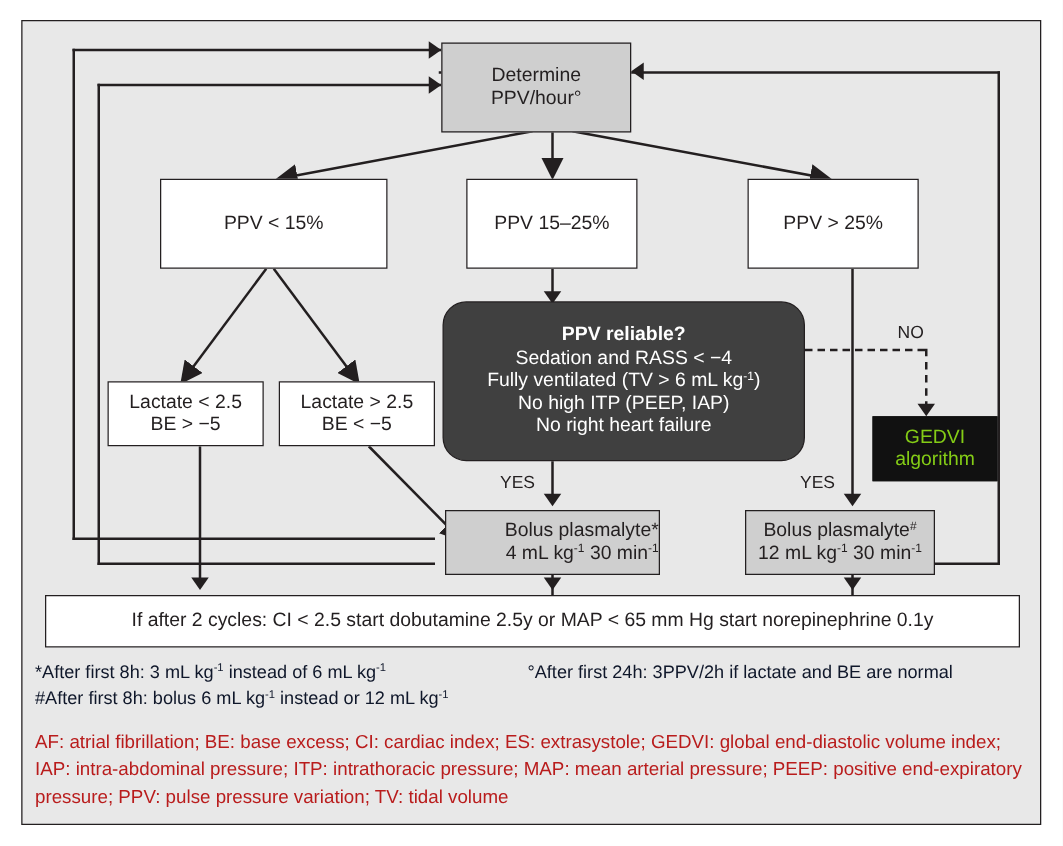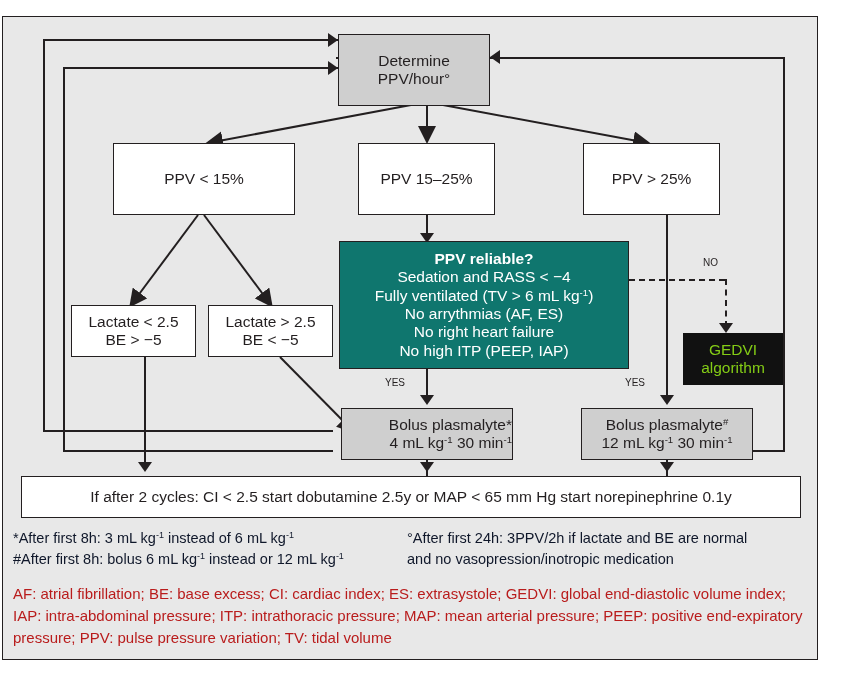--- a/index.html
+++ b/index.html
@@ -1,39 +1,39 @@
 <!DOCTYPE html>
 <html><head>
 <meta charset="utf-8">
 <style>
   html,body{margin:0;padding:0;background:#fff;}
   body{font-family:"Liberation Sans",sans-serif;}
   #root{position:relative;width:850px;height:677px;background:#ffffff;overflow:hidden;}
-  #frame{position:absolute;left:2px;top:16px;width:816px;height:644px;background:#e8e8e8;border:1.5px solid #231f20;box-sizing:border-box;padding-left:38px;}
+  #frame{position:absolute;left:17px;top:16px;width:816px;height:644px;background:#e8e8e8;border:1.5px solid #231f20;box-sizing:border-box;padding-left:38px;}
 
   .box{position:absolute;box-sizing:border-box;border:1.8px solid #231f20;display:flex;flex-direction:column;
        align-items:center;justify-content:center;text-align:center;line-height:1.18;color:#231f20;}
   .white{background:#ffffff;}
   .lgray{background:#cfcfcf;}
-  .dgray{background:#0f766e;color:#ffffff;}
+  .dgray{background:#404040;color:#ffffff;border-radius:19px;}
   .black{background:#111111;color:#84cc16;border-color:#111111;}
 
   .t15{font-size:15.5px;}
   .bold{font-weight:bold;}
   sup{font-size:.62em;vertical-align:.55em;line-height:0;}
 
   .line{position:absolute;background:#231f20;}
   .h{height:1.8px;}
   .v{width:1.8px;}
 
   .arr{position:absolute;width:0;height:0;}
   .arr-d{border-left:7px solid transparent;border-right:7px solid transparent;border-top:10px solid #231f20;}
   .arr-r{border-top:7px solid transparent;border-bottom:7px solid transparent;border-left:10px solid #231f20;}
 
-  .lbl{position:absolute;font-size:10px;color:#231f20;white-space:nowrap;}
+  .lbl{position:absolute;font-size:14px;color:#231f20;white-space:nowrap;}
 
   .dash-h{position:absolute;height:0;border-top:2px dashed #231f20;}
   .dash-v{position:absolute;width:0;border-left:2px dashed #231f20;}
 
   .foot{position:absolute;font-size:14.5px;color:#0f172a;white-space:nowrap;line-height:1.35;}
   .legend{position:absolute;font-size:15px;color:#b91c1c;line-height:1.45;}
   svg.diag{position:absolute;left:0;top:0;width:816px;height:644px;overflow:visible;pointer-events:none;}
 </style>
 </head>
 <body>
@@ -123,56 +123,54 @@
 
     <div class="box white t15" style="left:205px;top:288px;width:125px;height:52px;">
       <span>Lactate &gt; 2.5</span>
       <span>BE &lt; −5</span>
     </div>
 
     <div class="box dgray t15" style="left:336px;top:224px;width:290px;height:128px;">
       <span class="bold">PPV reliable?</span>
       <span>Sedation and RASS &lt; −4</span>
       <span><span>Fully ventilated (TV &gt; 6 mL kg</span><sup>-1</sup><span>)</span></span>
-      <span>No arrythmias (AF, ES)</span>
+      <span>No high ITP (PEEP, IAP)</span>
       <span>No right heart failure</span>
-      <span>No high ITP (PEEP, IAP)</span>
     </div>
 
     <div class="box black t15" style="left:680px;top:316px;width:100px;height:52px;">
       <span>GEDVI</span>
       <span>algorithm</span>
     </div>
 
     <div class="box lgray t15" style="left:338px;top:391px;width:172px;height:52px;align-items:flex-end;">
       <span>Bolus plasmalyte*</span>
       <span><span>4 mL kg</span><sup>-1</sup><span> 30 min</span><sup>-1</sup></span>
     </div>
 
-    <div class="box lgray t15" style="left:578px;top:391px;width:172px;height:52px;">
+    <div class="box lgray t15" style="left:578px;top:391px;width:152px;height:52px;">
       <span><span>Bolus plasmalyte</span><sup>#</sup></span>
       <span><span>12 mL kg</span><sup>-1</sup><span> 30 min</span><sup>-1</sup></span>
     </div>
 
     <div class="box white t15" style="left:18px;top:459px;width:780px;height:42px;">
       <span>If after 2 cycles: CI &lt; 2.5 start dobutamine 2.5y or MAP &lt; 65 mm Hg start norepinephrine 0.1y</span>
     </div>
 
     <div class="lbl" style="left:382px;top:360px;">YES</div>
     <div class="lbl" style="left:622px;top:360px;">YES</div>
     <div class="lbl" style="left:700px;top:240px;">NO</div>
 
     <div class="foot" style="left:10px;top:512px;">
       <span>*After first 8h: 3 mL kg</span><sup>-1</sup><span> instead of 6 mL kg</span><sup>-1</sup>
     </div>
     <div class="foot" style="left:10px;top:533px;">
       <span>#After first 8h: bolus 6 mL kg</span><sup>-1</sup><span> instead or 12 mL kg</span><sup>-1</sup>
     </div>
     <div class="foot" style="left:404px;top:512px;">°After first 24h: 3PPV/2h if lactate and BE are normal</div>
-    <div class="foot" style="left:404px;top:533px;">and no vasopression/inotropic medication</div>
 
     <div class="legend" style="left:10px;top:566px;width:790px;">
       <div>AF: atrial fibrillation; BE: base excess; CI: cardiac index; ES: extrasystole; GEDVI: global end-diastolic volume index;</div>
       <div>IAP: intra-abdominal pressure; ITP: intrathoracic pressure; MAP: mean arterial pressure; PEEP: positive end-expiratory</div>
       <div>pressure; PPV: pulse pressure variation; TV: tidal volume</div>
     </div>
 
   </div>
 </div>
 

